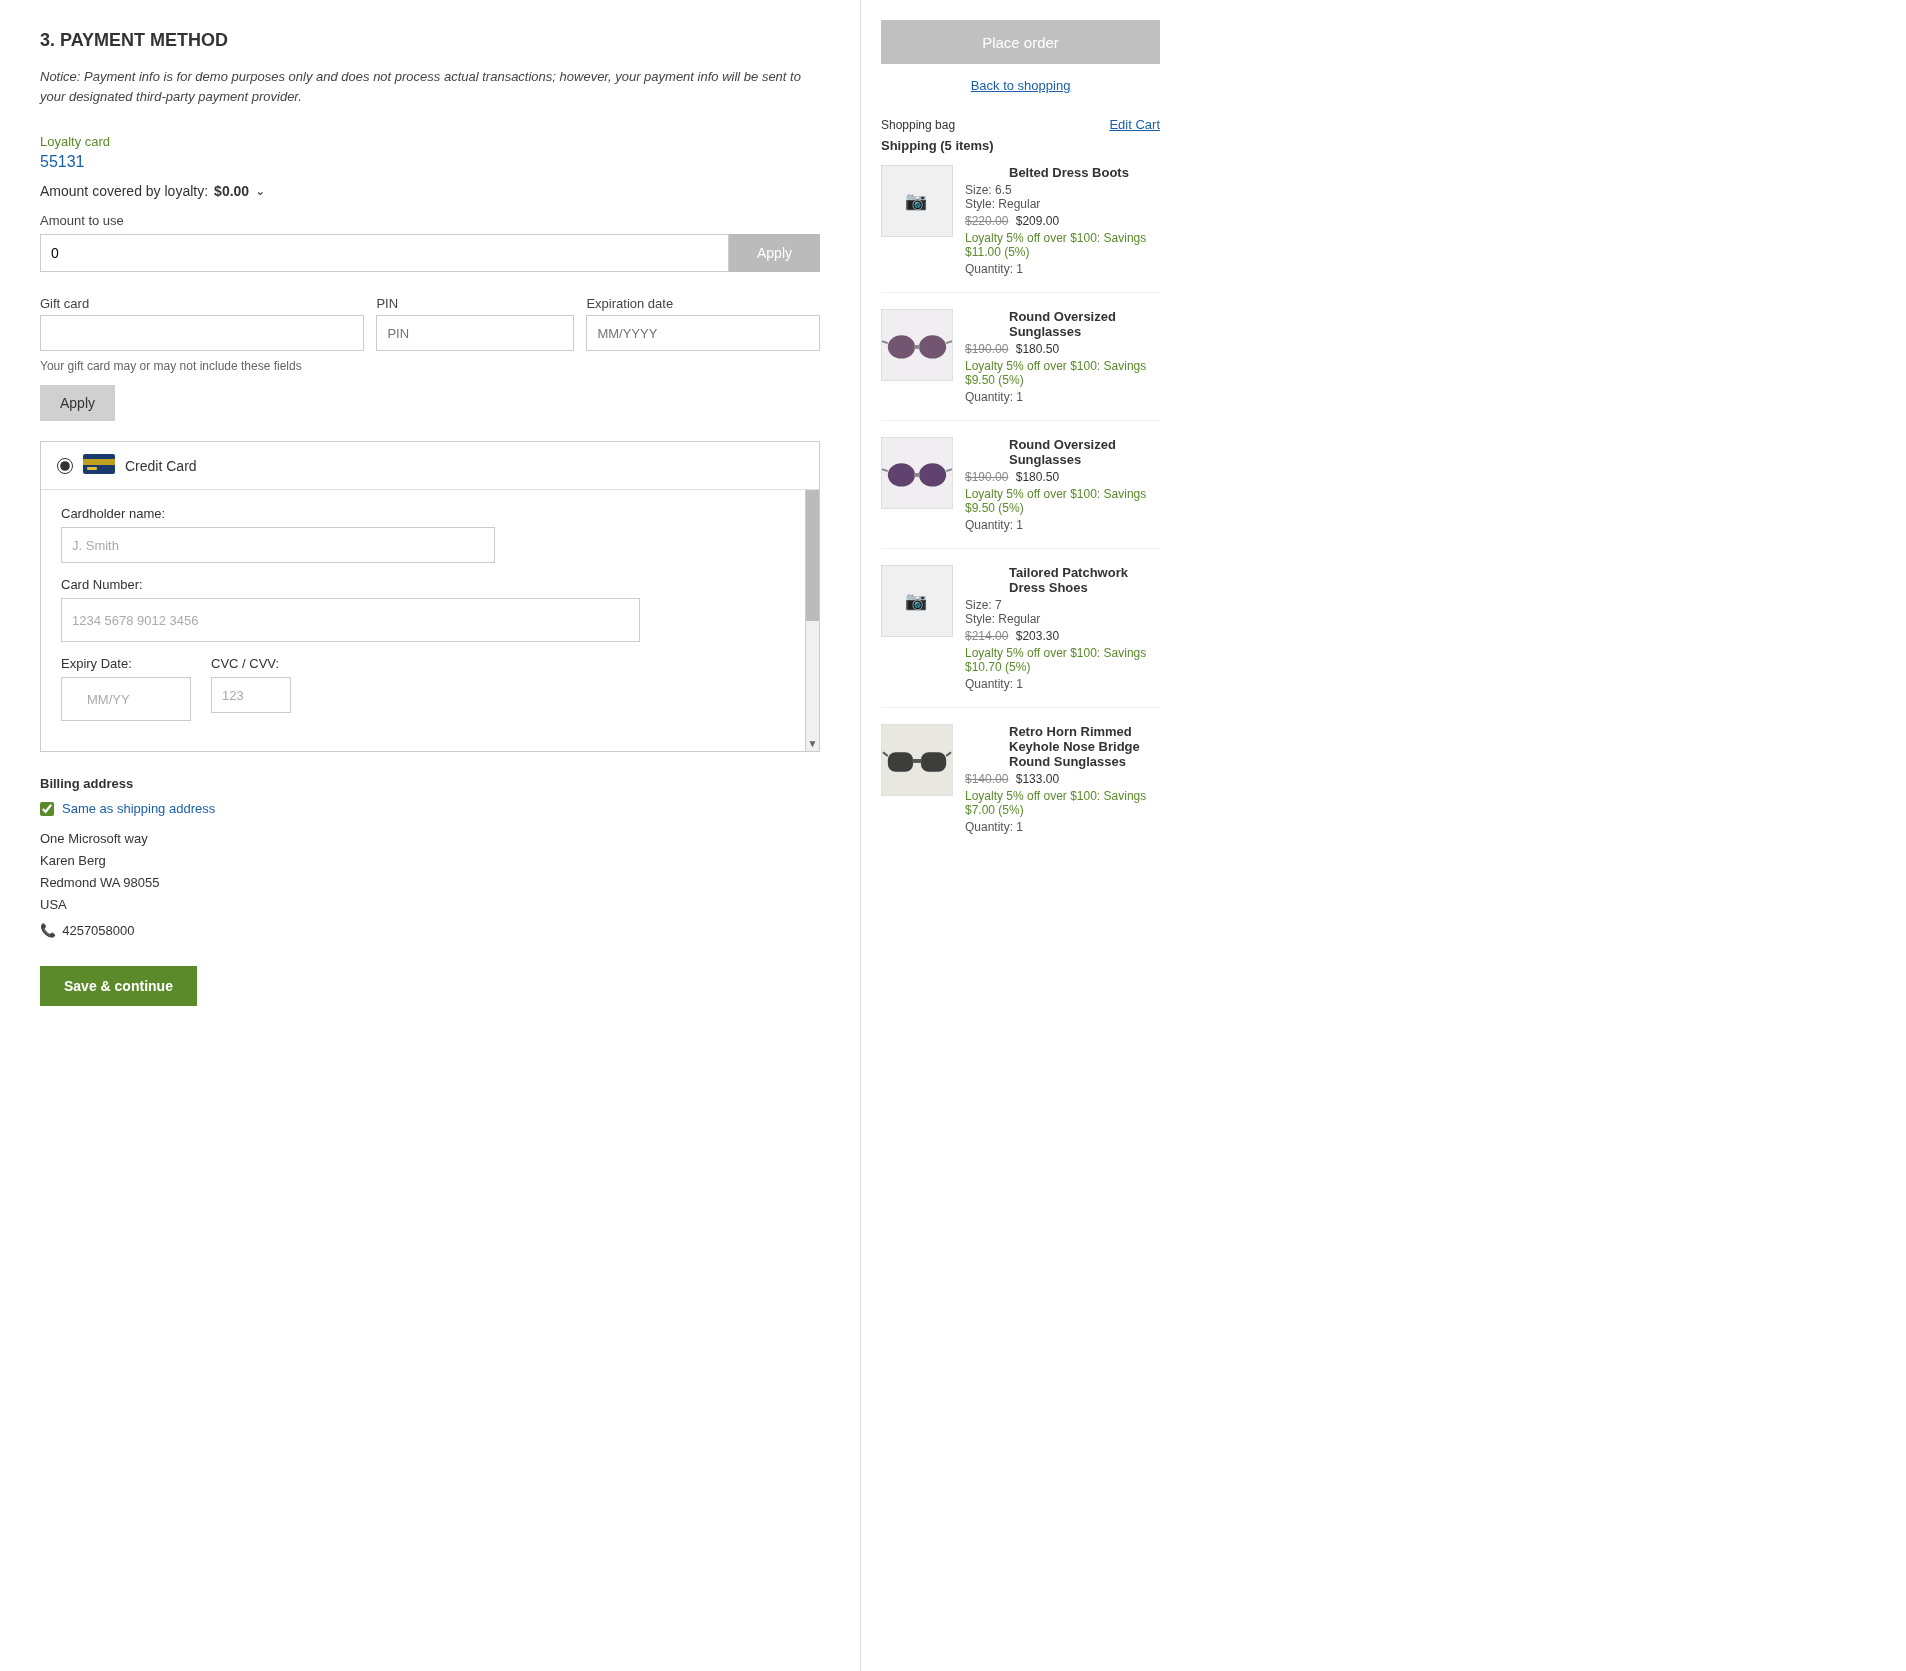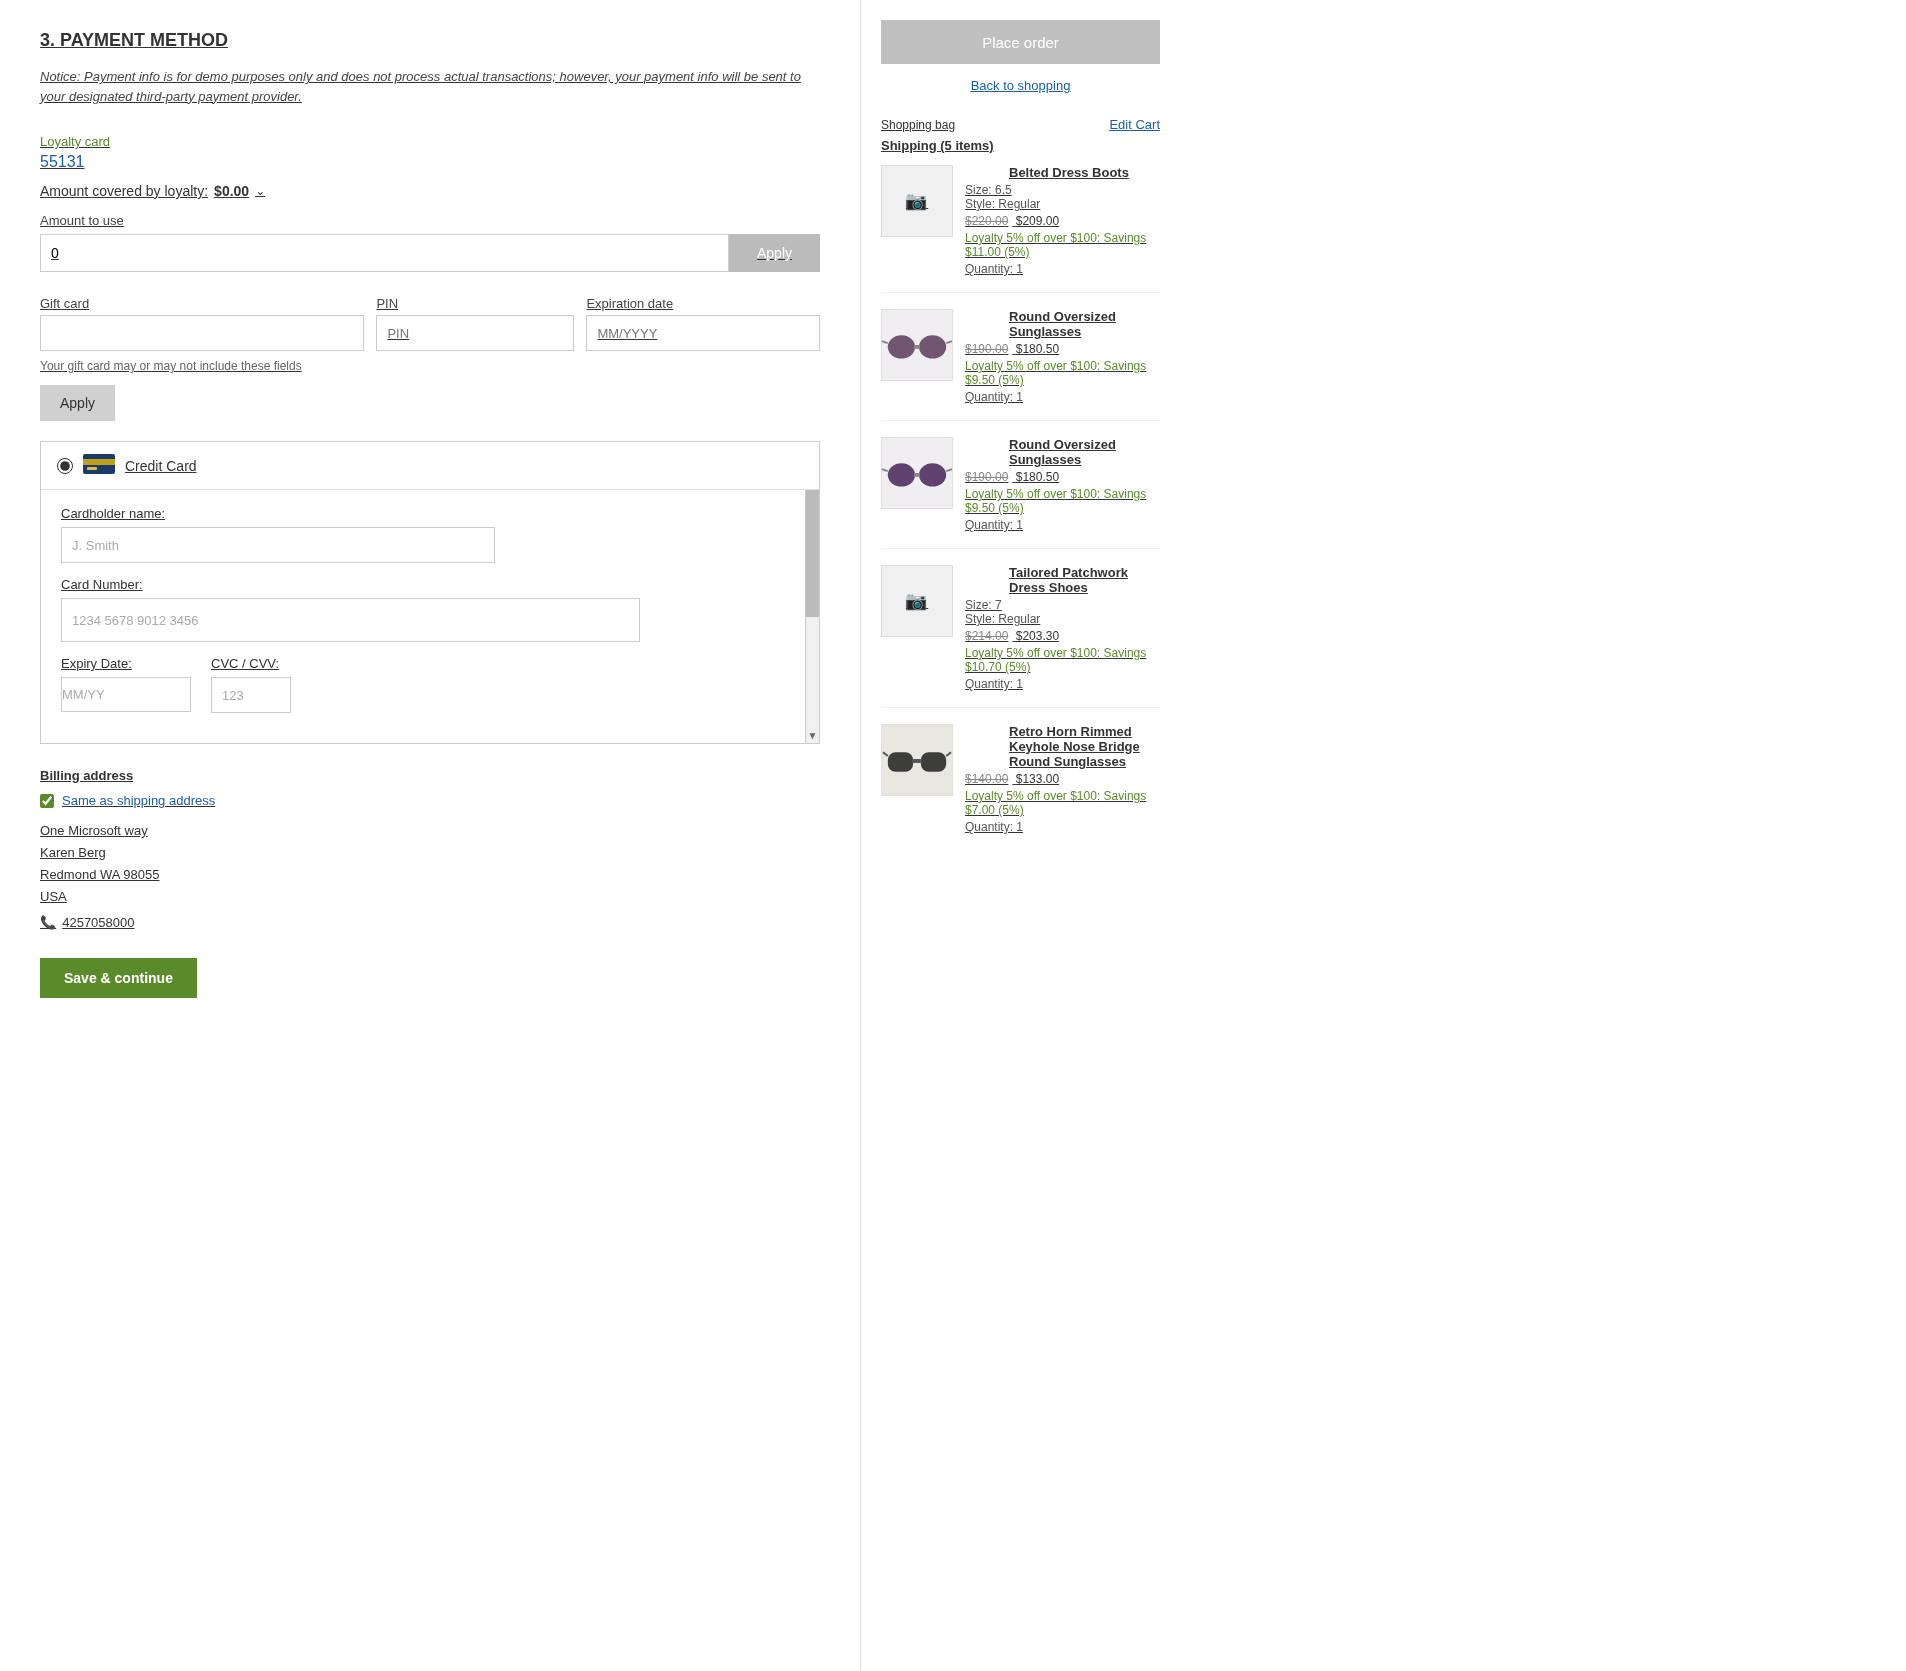--- a/index.html
+++ b/index.html
@@ -1,17 +1,17 @@
 <!DOCTYPE html>
 <html><head>
   <meta charset="utf-8">
   <style>
     * { box-sizing: border-box; margin: 0; padding: 0; }
     body { font-family: 'Segoe UI', Arial, sans-serif; font-size: 14px; color: #333; background: #fff; }
-    .page-wrapper { display: flex; min-height: 100vh; text-decoration: underline; }
+    .page-wrapper { display: flex; min-height: 100vh; }
     .main-content { flex: 1; padding: 30px 40px; max-width: 860px; }
     .sidebar { width: 320px; min-width: 280px; border-left: 1px solid #e0e0e0; padding: 20px; background: #fff; }
 
     
     .section-title { font-size: 18px; font-weight: bold; margin-bottom: 16px; }
     .notice-text { font-style: italic; color: #444; font-size: 13px; line-height: 1.5; margin-bottom: 28px; }
 
     .loyalty-section { margin-bottom: 24px; }
     .loyalty-label { color: #5a8a2a; font-size: 13px; margin-bottom: 4px; }
     .loyalty-number { font-size: 16px; font-weight: 500; color: #1a5fa8; margin-bottom: 12px; }
@@ -143,21 +143,21 @@
             <label>Cardholder name:</label>
             <input type="text" style="width: 60%; height: 36px; border: 1px solid rgb(204, 204, 204); padding: 0px 10px; font-size: 13px; color: rgb(170, 170, 170); outline: none;" placeholder="J. Smith">
           </div>
           <div class="form-group">
             <label>Card Number:</label>
             <input type="text" style="width: 80%; height: 44px; border: 1px solid rgb(204, 204, 204); padding: 0px 10px; font-size: 13px; color: rgb(170, 170, 170); outline: none;" placeholder="1234 5678 9012 3456">
           </div>
           <div style="display: flex; gap: 20px;">
             <div class="form-group">
               <label>Expiry Date:</label>
-              <input type="text" style="width: 130px; height: 35px; border: 1px solid rgb(204, 204, 204); padding: 0px 0; font-size: 13px; color: rgb(170, 170, 170); outline: none;" placeholder="MM/YY">
+              <input type="text" style="width: 130px; height: 44px; border: 1px solid rgb(204, 204, 204); padding: 0px 25px; font-size: 13px; color: rgb(170, 170, 170); outline: none;" placeholder="MM/YY">
             </div>
             <div class="form-group">
               <label>CVC / CVV:</label>
               <input type="text" style="width: 80px; height: 36px; border: 1px solid rgb(204, 204, 204); padding: 0px 10px; font-size: 13px; color: rgb(170, 170, 170); outline: none;" placeholder="123">
             </div>
           </div>
         </div>
 
         <div style="width: 14px; background: #f0f0f0; border-left: 1px solid #ccc; position: relative; flex-shrink: 0; border-top: 1px solid #e0e0e0;">
           <div style="position: absolute; top: 0; left: 0; right: 0; height: 50%; background: #bbb;"></div>

